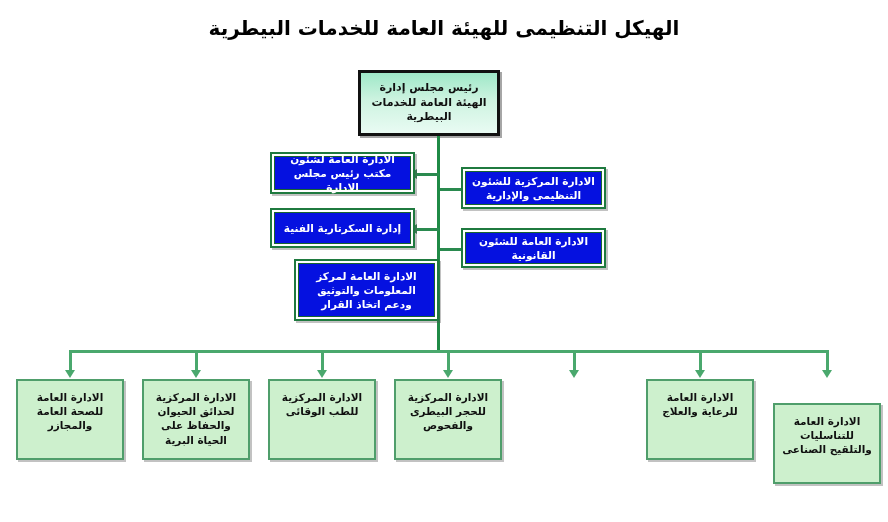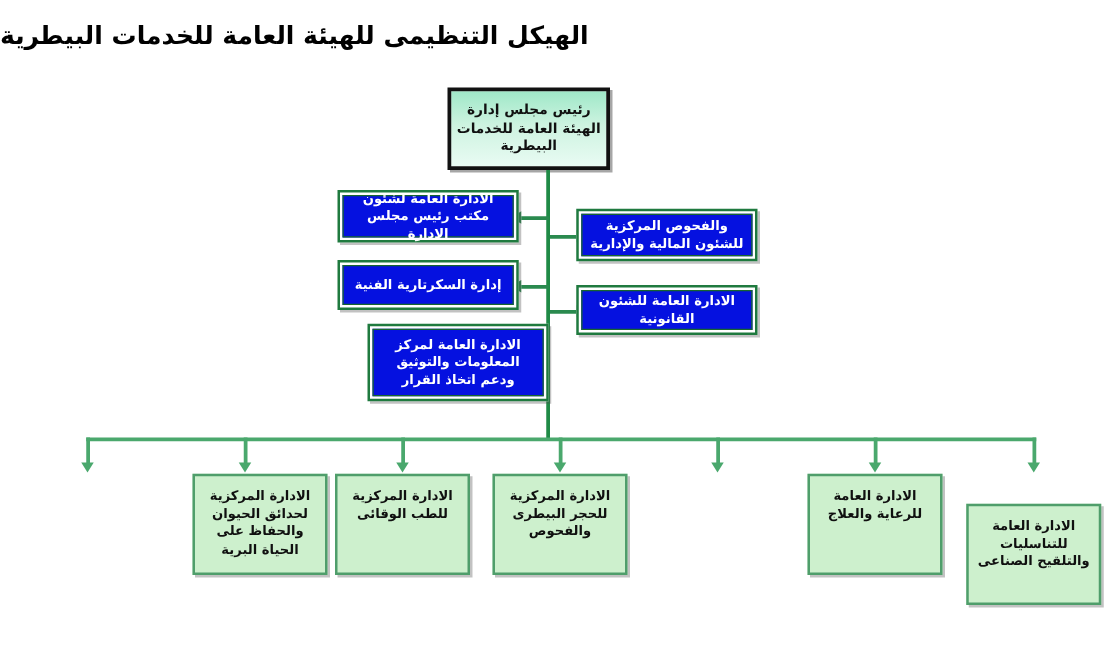--- a/index.html
+++ b/index.html
@@ -10,21 +10,21 @@
     position:relative;
     overflow:hidden;
     direction:rtl;
   }
   #chart-root{position:absolute;left:0;top:0;width:888px;height:522px;}
 
   
   .chart-title{
     position:absolute;
     left:0;top:16px;width:888px;
-    text-align:left;
+    text-align:center;
     font-size:20px;
     font-weight:bold;
     color:#000000;
     letter-spacing:0px;
     line-height:1.2;
     direction:rtl;
   }
 
   
   .node{
@@ -103,21 +103,21 @@
     border-top:8px solid #4aa86d;
   }
 </style>
 </head>
 <body>
 
 <div id="chart-root">
 
   <div class="chart-title">الهيكل التنظيمى للهيئة العامة للخدمات البيطرية</div>
 
-  <div class="node root" style="left:358px;top:70px;width:130px;height:66px;">
+  <div class="node root" style="left:358px;top:70px;width:142px;height:66px;">
     <span class="label">رئيس مجلس إدارة الهيئة العامة للخدمات البيطرية</span>
   </div>
 
   <div class="conn v-trunk" style="left:437px;top:136px;height:215px;"></div>
 
   <div class="conn h-stub" style="left:417px;top:173px;width:22px;"></div>
   <div class="arrow left" style="left:409px;top:169px;"></div>
   <div class="node staff" style="left:270px;top:152px;width:145px;height:42px;">
     <div class="inner">
         <span class="label">الادارة العامة لشئون مكتب رئيس مجلس الادارة</span>
@@ -137,40 +137,43 @@
   <div class="node staff" style="left:270px;top:259px;width:145px;height:62px;margin-left:24px;">
     <div class="inner">
         <span class="label">الادارة العامة لمركز المعلومات والتوثيق ودعم اتخاذ القرار</span>
       </div>
   </div>
 
   <div class="conn h-stub" style="left:440px;top:188px;width:22px;"></div>
   <div class="arrow right" style="left:461px;top:184px;"></div>
   <div class="node staff" style="left:461px;top:167px;width:145px;height:42px;">
     <div class="inner">
-        <span class="label">والفحوص المركزية للشئون المالية والإدارية</span>
+        <span class="label">الادارة المركزية للشئون التنظيمى والإدارية</span>
       </div>
   </div>
 
   <div class="conn h-stub" style="left:440px;top:248px;width:22px;"></div>
   <div class="arrow right" style="left:461px;top:244px;"></div>
   <div class="node staff" style="left:461px;top:228px;width:145px;height:40px;">
     <div class="inner">
         <span class="label">الادارة العامة للشئون القانونية</span>
       </div>
   </div>
 
   <div class="conn h-bus" style="left:69px;top:350px;width:760px;"></div>
 
   <div class="conn v-drop" style="left:69px;top:350px;height:22px;"></div>
   <div class="arrow down" style="left:65px;top:370px;"></div>
+  <div class="node dept" style="left:16px;top:379px;width:108px;height:81px;">
+    <span class="label">الادارة العامة للصحة العامة والمجازر</span>
+  </div>
 
   <div class="conn v-drop" style="left:195px;top:350px;height:22px;"></div>
   <div class="arrow down" style="left:191px;top:370px;"></div>
-  <div class="node dept" style="left:142px;top:379px;width:108px;height:81px;margin-left:12px;">
+  <div class="node dept" style="left:142px;top:379px;width:108px;height:81px;">
     <span class="label">الادارة المركزية لحدائق الحيوان والحفاظ على الحياة البرية</span>
   </div>
 
   <div class="conn v-drop" style="left:321px;top:350px;height:22px;"></div>
   <div class="arrow down" style="left:317px;top:370px;"></div>
   <div class="node dept" style="left:268px;top:379px;width:108px;height:81px;">
     <span class="label">الادارة المركزية للطب الوقائى</span>
   </div>
 
   <div class="conn v-drop" style="left:447px;top:350px;height:22px;"></div>

